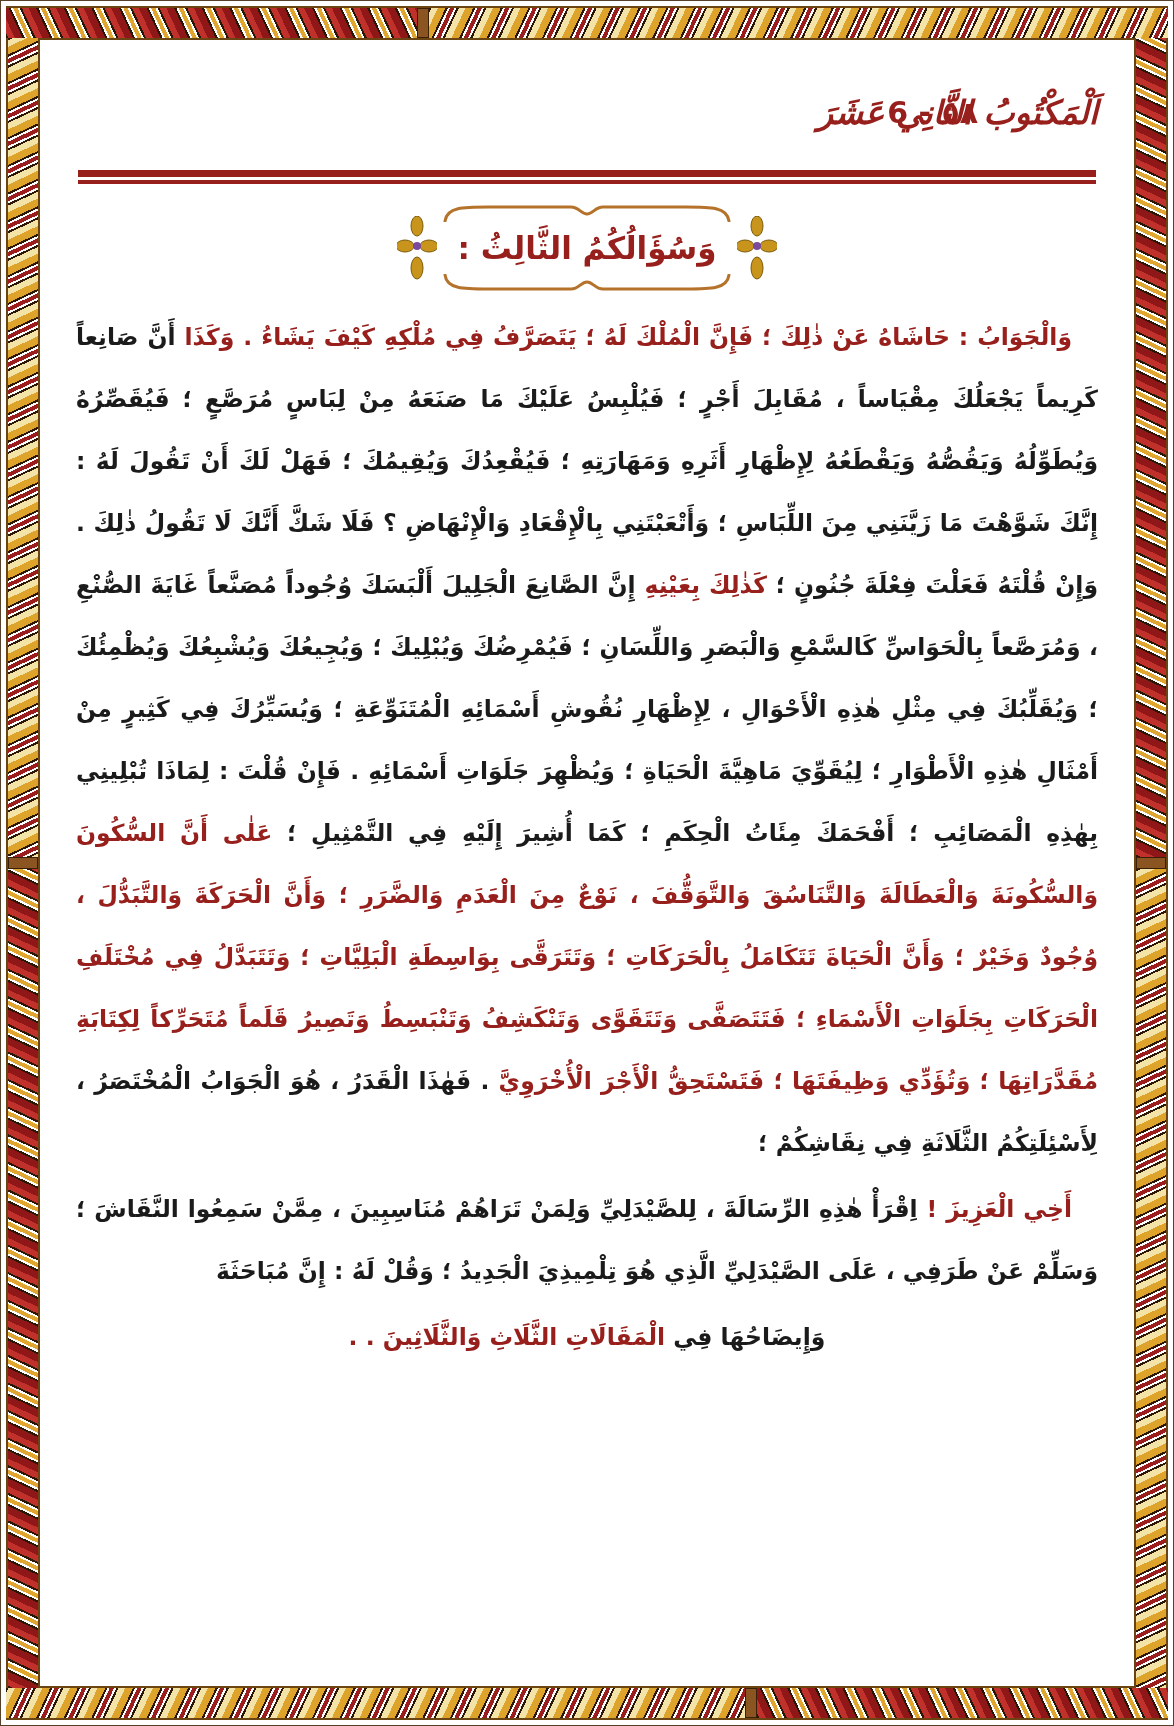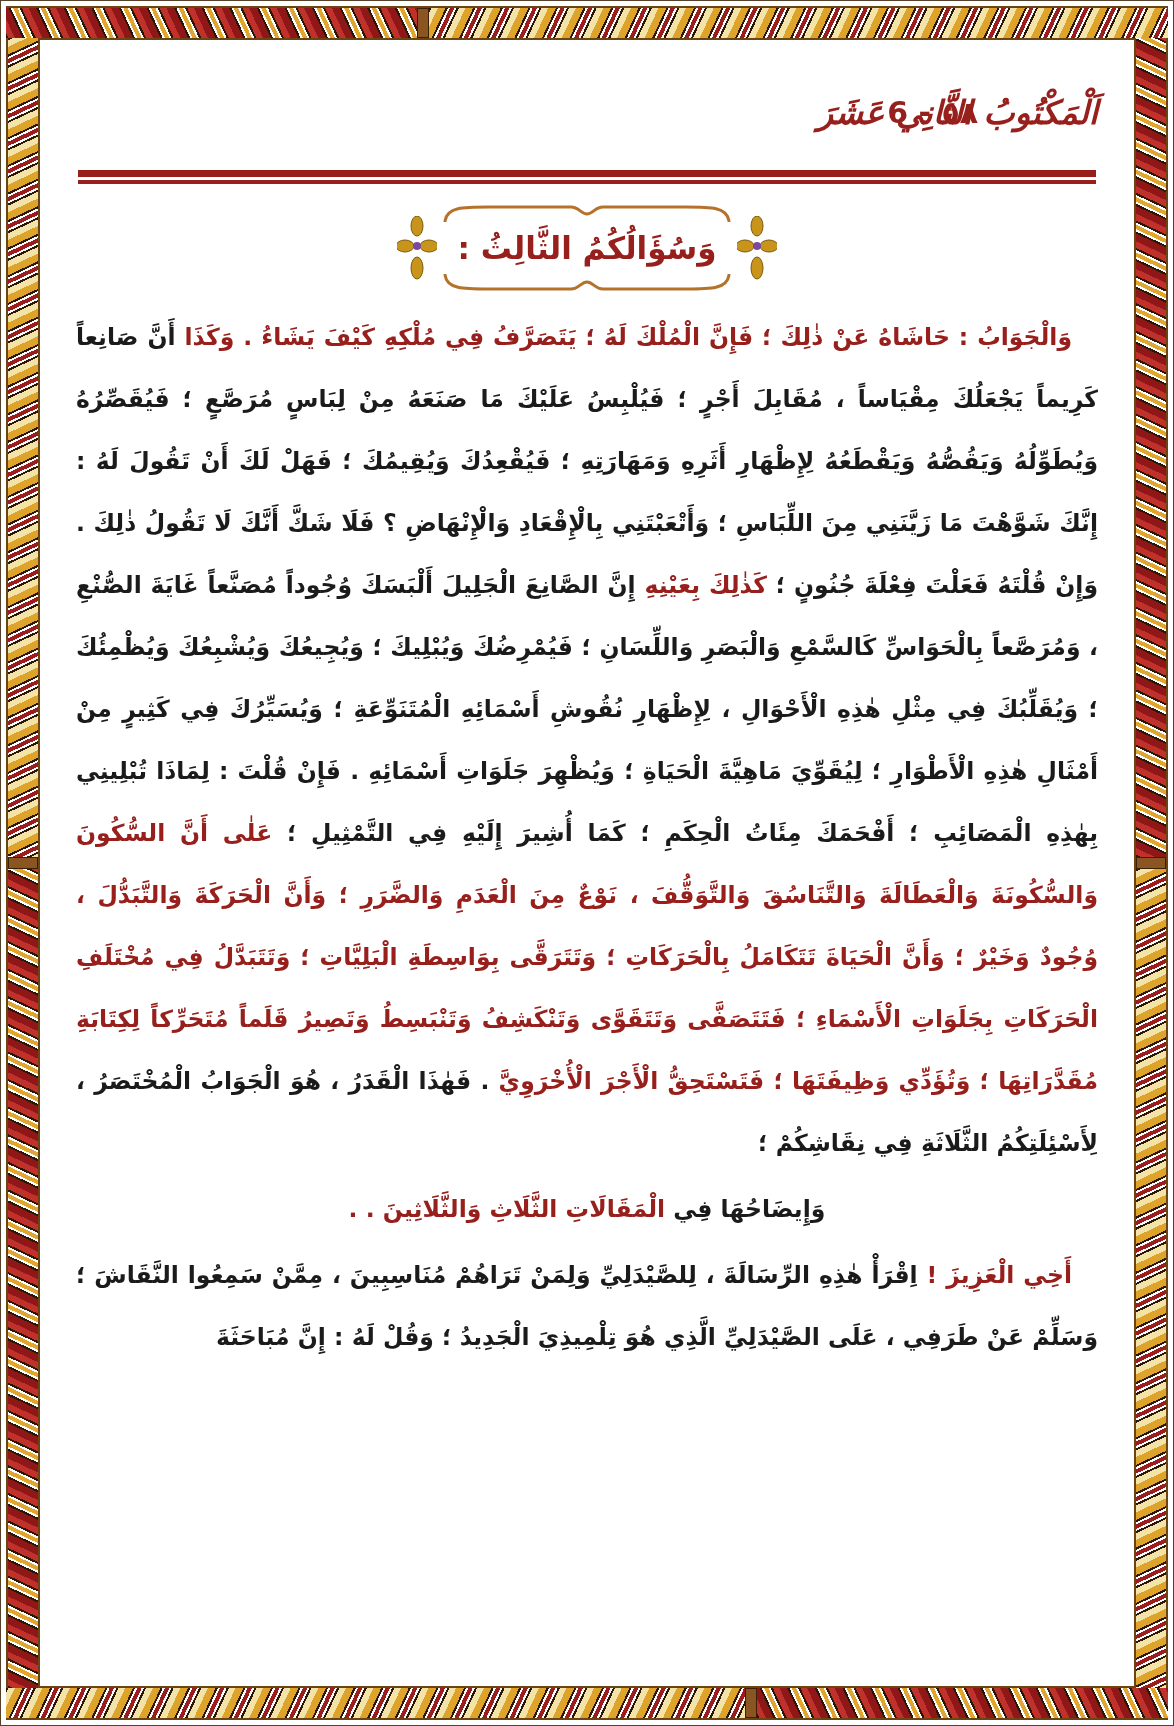--- a/index.html
+++ b/index.html
@@ -128,19 +128,19 @@
             <ellipse cx="32" cy="30" rx="9" ry="6"></ellipse>
             <ellipse cx="20" cy="52" rx="6" ry="11"></ellipse>
           </g>
           <circle cx="20" cy="30" r="4" fill="#7a4aa0"></circle>
         </svg>
       </div>
 
 
       <p class="para indent"><span class="seg-red">وَالْجَوَابُ : حَاشَاهُ عَنْ ذٰلِكَ ؛ فَإِنَّ الْمُلْكَ لَهُ ؛ يَتَصَرَّفُ فِي مُلْكِهِ كَيْفَ يَشَاءُ . وَكَذَا </span><span class="seg-black">أَنَّ صَانِعاً كَرِيماً يَجْعَلُكَ مِقْيَاساً ، مُقَابِلَ أَجْرٍ ؛ فَيُلْبِسُ عَلَيْكَ مَا صَنَعَهُ مِنْ لِبَاسٍ مُرَصَّعٍ ؛ فَيُقَصِّرُهُ وَيُطَوِّلُهُ وَيَقُصُّهُ وَيَقْطَعُهُ لِإِظْهَارِ أَثَرِهِ وَمَهَارَتِهِ ؛ فَيُقْعِدُكَ وَيُقِيمُكَ ؛ فَهَلْ لَكَ أَنْ تَقُولَ لَهُ : إِنَّكَ شَوَّهْتَ مَا زَيَّنَنِي مِنَ اللِّبَاسِ ؛ وَأَتْعَبْتَنِي بِالْإِقْعَادِ وَالْإِنْهَاضِ ؟ فَلَا شَكَّ أَنَّكَ لَا تَقُولُ ذٰلِكَ . وَإِنْ قُلْتَهُ فَعَلْتَ فِعْلَةَ جُنُونٍ ؛ </span><span class="seg-red">كَذٰلِكَ بِعَيْنِهِ </span><span class="seg-black">إِنَّ الصَّانِعَ الْجَلِيلَ أَلْبَسَكَ وُجُوداً مُصَنَّعاً غَايَةَ الصُّنْعِ ، وَمُرَصَّعاً بِالْحَوَاسِّ كَالسَّمْعِ وَالْبَصَرِ وَاللِّسَانِ ؛ فَيُمْرِضُكَ وَيُبْلِيكَ ؛ وَيُجِيعُكَ وَيُشْبِعُكَ وَيُظْمِئُكَ ؛ وَيُقَلِّبُكَ فِي مِثْلِ هٰذِهِ الْأَحْوَالِ ، لِإِظْهَارِ نُقُوشِ أَسْمَائِهِ الْمُتَنَوِّعَةِ ؛ وَيُسَيِّرُكَ فِي كَثِيرٍ مِنْ أَمْثَالِ هٰذِهِ الْأَطْوَارِ ؛ لِيُقَوِّيَ مَاهِيَّةَ الْحَيَاةِ ؛ وَيُظْهِرَ جَلَوَاتِ أَسْمَائِهِ . فَإِنْ قُلْتَ : لِمَاذَا تُبْلِينِي بِهٰذِهِ الْمَصَائِبِ ؛ أَفْحَمَكَ مِئَاتُ الْحِكَمِ ؛ كَمَا أُشِيرَ إِلَيْهِ فِي التَّمْثِيلِ ؛ </span><span class="seg-red">عَلٰى أَنَّ السُّكُونَ وَالسُّكُونَةَ وَالْعَطَالَةَ وَالتَّنَاسُقَ وَالتَّوَقُّفَ ، نَوْعٌ مِنَ الْعَدَمِ وَالضَّرَرِ ؛ وَأَنَّ الْحَرَكَةَ وَالتَّبَدُّلَ ، وُجُودٌ وَخَيْرٌ ؛ وَأَنَّ الْحَيَاةَ تَتَكَامَلُ بِالْحَرَكَاتِ ؛ وَتَتَرَقَّى بِوَاسِطَةِ الْبَلِيَّاتِ ؛ وَتَتَبَدَّلُ فِي مُخْتَلَفِ الْحَرَكَاتِ بِجَلَوَاتِ الْأَسْمَاءِ ؛ فَتَتَصَفَّى وَتَتَقَوَّى وَتَنْكَشِفُ وَتَنْبَسِطُ وَتَصِيرُ قَلَماً مُتَحَرِّكاً لِكِتَابَةِ مُقَدَّرَاتِهَا ؛ وَتُؤَدِّي وَظِيفَتَهَا ؛ فَتَسْتَحِقُّ الْأَجْرَ الْأُخْرَوِيَّ</span><span class="seg-black"> . فَهٰذَا الْقَدَرُ ، هُوَ الْجَوَابُ الْمُخْتَصَرُ ، لِأَسْئِلَتِكُمُ الثَّلَاثَةِ فِي نِقَاشِكُمْ ؛</span></p>
 
+      <p class="para indent"><span class="seg-red">أَخِي الْعَزِيزَ ! </span><span class="seg-black">اِقْرَأْ هٰذِهِ الرِّسَالَةَ ، لِلصَّيْدَلِيِّ وَلِمَنْ تَرَاهُمْ مُنَاسِبِينَ ، مِمَّنْ سَمِعُوا النَّقَاشَ ؛ وَسَلِّمْ عَنْ طَرَفِي ، عَلَى الصَّيْدَلِيِّ الَّذِي هُوَ تِلْمِيذِيَ الْجَدِيدُ ؛ وَقُلْ لَهُ : إِنَّ مُبَاحَثَةَ</span></p>
+
       <p class="para center-line"><span class="seg-black">وَإِيضَاحُهَا فِي </span><span class="seg-red">الْمَقَالَاتِ الثَّلَاثِ وَالثَّلَاثِينَ . .</span></p>
-
-      <p class="para indent"><span class="seg-red">أَخِي الْعَزِيزَ ! </span><span class="seg-black">اِقْرَأْ هٰذِهِ الرِّسَالَةَ ، لِلصَّيْدَلِيِّ وَلِمَنْ تَرَاهُمْ مُنَاسِبِينَ ، مِمَّنْ سَمِعُوا النَّقَاشَ ؛ وَسَلِّمْ عَنْ طَرَفِي ، عَلَى الصَّيْدَلِيِّ الَّذِي هُوَ تِلْمِيذِيَ الْجَدِيدُ ؛ وَقُلْ لَهُ : إِنَّ مُبَاحَثَةَ</span></p>
 
     </div>
   </div>
 </div>
 
 </body></html>

